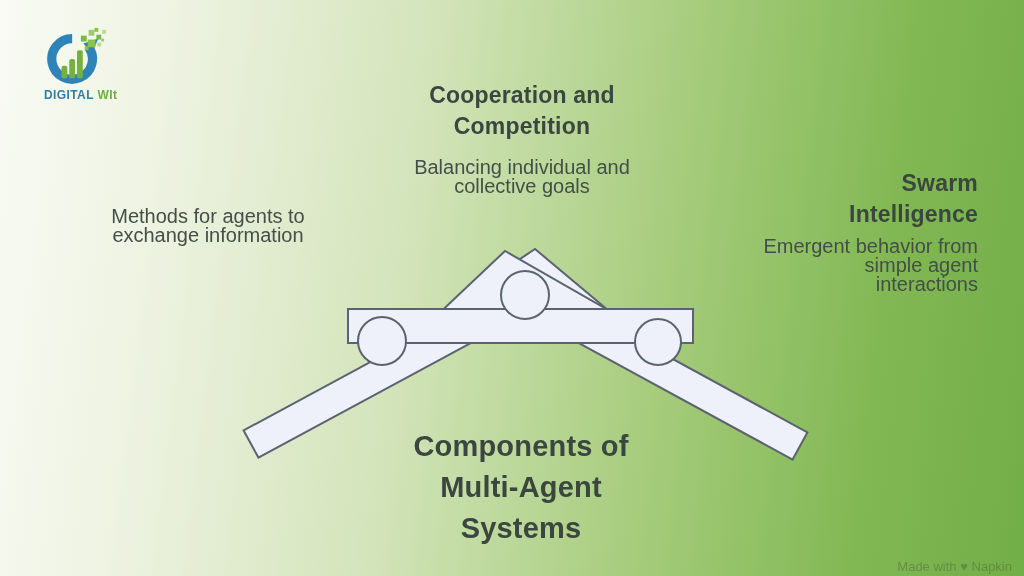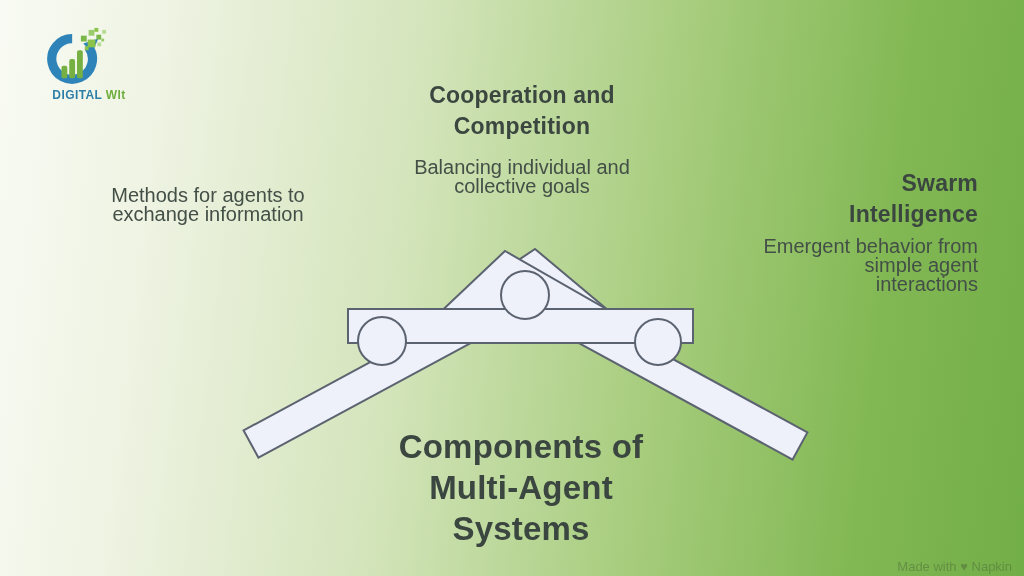--- a/index.html
+++ b/index.html
@@ -7,22 +7,22 @@
   .canvas{
     position:relative;width:1024px;height:576px;overflow:hidden;
     background:linear-gradient(97deg,#f9fbf4 0%,#eef3e2 16%,#d3e4ba 40%,#a6cc7c 64%,#82b854 84%,#72ae47 100%);
   }
   .abs{position:absolute;}
   .pre{white-space:pre-line;text-align:right;}
   .heading{font-weight:bold;color:#3a463f;font-size:23px;line-height:31px;letter-spacing:.2px;}
   .body-text{color:#434f47;font-size:20px;line-height:19px;}
   .center{text-align:center;}
   .right{text-align:right;}
-  .main-title{font-weight:bold;color:#3a463f;font-size:33px;line-height:41px;letter-spacing:.2px;}
-  .logo-text{font-size:12px;font-weight:bold;letter-spacing:.4px;text-align:center;}
+  .main-title{font-weight:bold;color:#3a463f;font-size:29px;line-height:41px;letter-spacing:.2px;}
+  .logo-text{font-size:12px;font-weight:bold;letter-spacing:.4px;}
   .logo-text .blue{color:#2e7fa8;}
   .logo-text .green{color:#6fae3e;}
   .watermark{font-size:13px;font-weight:normal;color:#4e6b39;opacity:.5;}
   svg{display:block;}
 </style>
 </head>
 <body>
 
 <div class="canvas">
 
@@ -73,21 +73,21 @@
   </div>
 
   <div class="abs" style="left:372px;top:80px;width:300px;">
     <div class="heading center pre">Cooperation and
 Competition</div>
     <div class="body-text center pre" style="margin-top:16px;">Balancing individual and
 collective goals</div>
   </div>
 
   <div class="abs" style="left:102px;top:184px;width:212px;">
-    <div class="body-text center pre" style="margin-top:2px;width:212px;">Methods for agents to
+    <div class="body-text center pre" style="margin-top:23px;width:212px;">Methods for agents to
 exchange information</div>
   </div>
 
   <div class="abs" style="left:738px;top:168px;width:240px;">
     <div class="heading pre">Swarm
 Intelligence</div>
     <div class="body-text pre" style="margin-top:7px;">Emergent behavior from
 simple agent
 interactions</div>
   </div>

